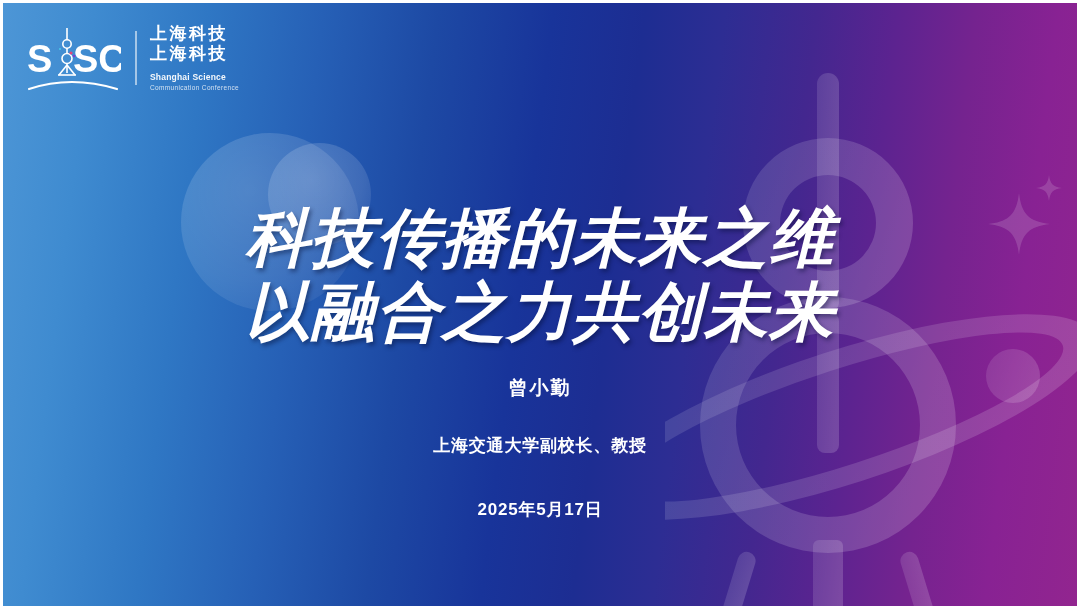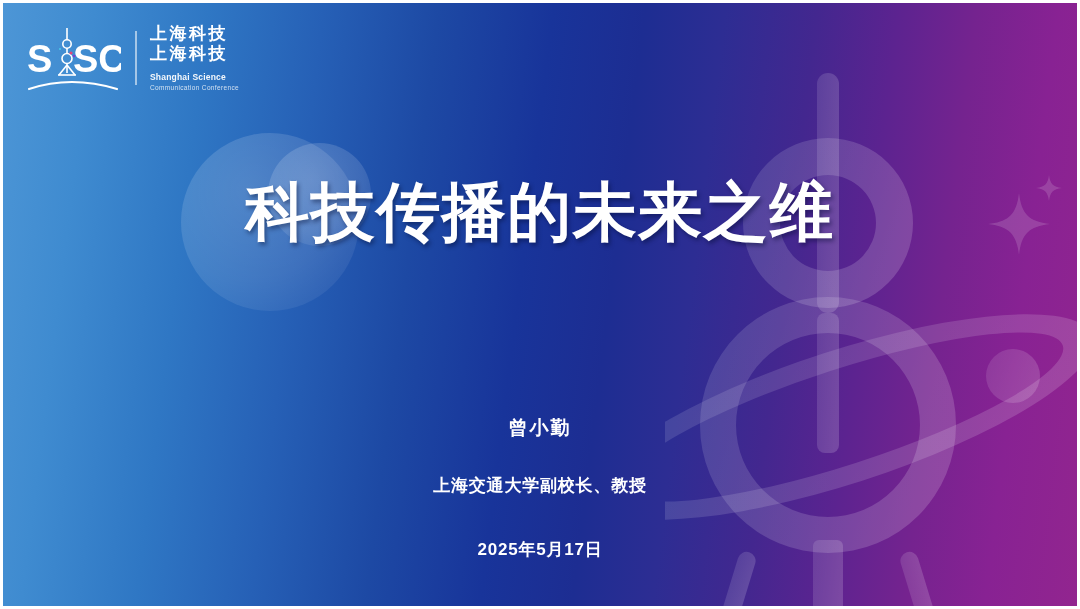--- a/index.html
+++ b/index.html
@@ -139,23 +139,24 @@
     line-height: 9px;
     white-space: nowrap;
     color: rgba(255,255,255,0.78);
   }
 
   
   .title-block {
     position: absolute;
     left: 0;
     right: 0;
-    top: 172px;
+    top: 198px;
     text-align: center;
     pointer-events: none;
+    font-style: italic;
   }
   .title-line {
     color: #ffffff;
     font-size: 64px;
     font-weight: 700;
     line-height: 74px;
     letter-spacing: 1.5px;
     text-shadow: 2px 3px 4px rgba(0, 10, 45, 0.42);
     white-space: nowrap;
   }
@@ -167,21 +168,20 @@
     right: 0;
     top: 372px;
     text-align: center;
     color: #ffffff;
   }
   .speaker-name {
     font-size: 19px;
     font-weight: 700;
     letter-spacing: 2px;
     line-height: 26px;
-    margin-top: 40px;
   }
   .speaker-title {
     font-size: 17px;
     font-weight: 700;
     letter-spacing: 0.8px;
     line-height: 24px;
     margin-top: 33px;
   }
   .speaker-date {
     font-size: 17px;
@@ -275,20 +275,21 @@
     <div class="logo-text-block">
       <div class="logo-cn-line">上海科技</div>
       <div class="logo-cn-line">上海科技</div>
       <div class="logo-en-line1">Shanghai Science</div>
       <div class="logo-en-line2">Communication Conference</div>
     </div>
   </div>
 
   <div class="title-block">
     <div class="title-line">科技传播的未来之维</div>
+    <div class="title-line">以融合之力共创未来</div>
   </div>
 
   <div class="speaker-block">
     <div class="speaker-name">曾小勤</div>
     <div class="speaker-title">上海交通大学副校长、教授</div>
     <div class="speaker-date">2025年5月17日</div>
   </div>
 
 </div>
 

